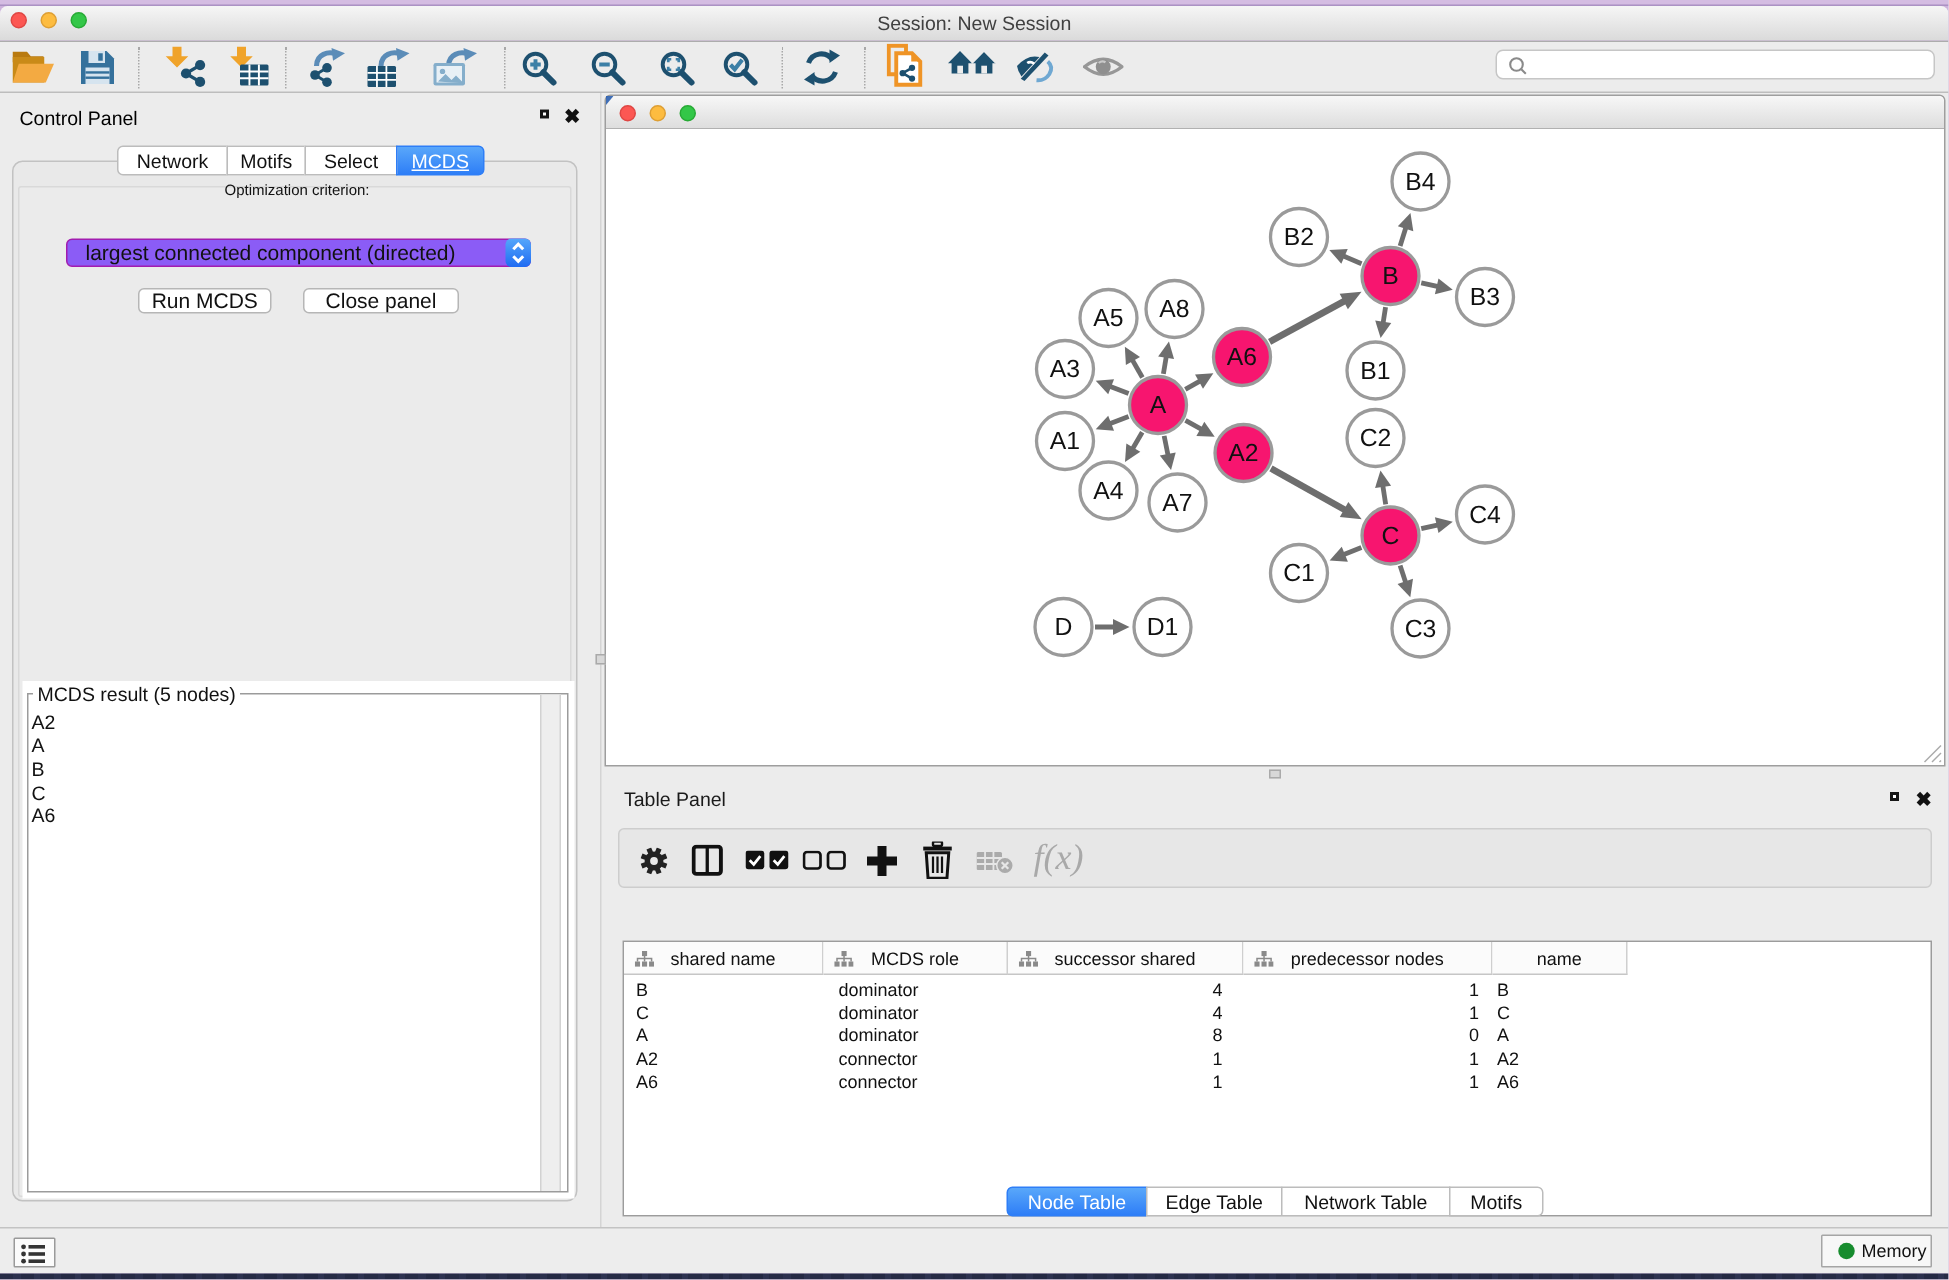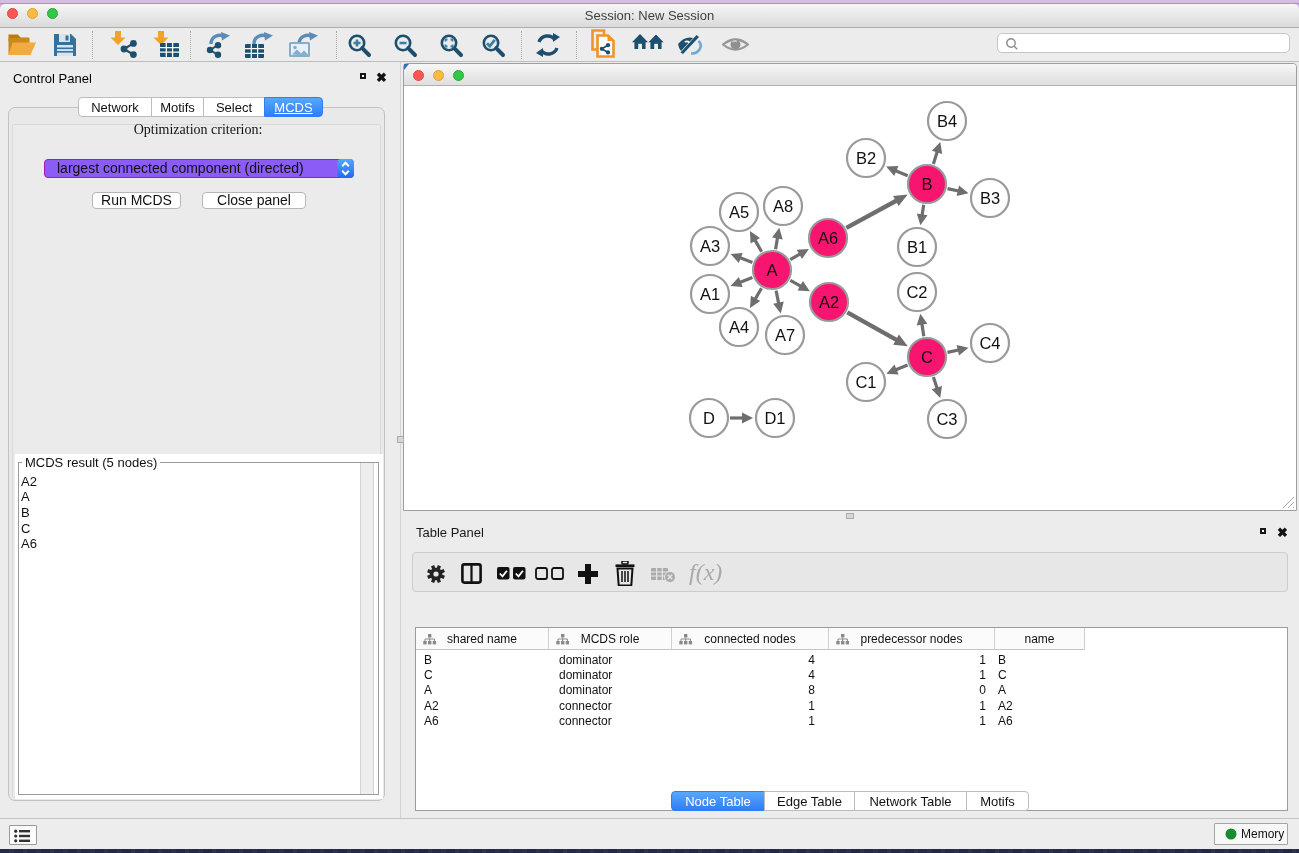--- a/index.html
+++ b/index.html
@@ -27,21 +27,21 @@
   .closex { position:absolute; font-size:13px; font-weight:bold; color:#111; z-index:6; letter-spacing:0; }
   .tabs4 { position:absolute; z-index:5; }
   .tab { position:absolute; top:0; height:20px; background:#fff; border:1px solid #bcbcbc;
     font-size:13px; color:#111; text-align:center; line-height:19px; }
   .tabsel { background:linear-gradient(#59a7fa,#2e7ef7); color:#fff; border-color:#2e7ef7; }
   #cp-box { position:absolute; left:8px; top:45px; width:377px; height:694px;
     background:#e9e9e9; border:1px solid #c2c2c2; border-radius:7px; }
   #cp-inner { position:absolute; left:12px; top:62px; width:369px; height:674px;
     background:#ebebeb; border:1px solid #d9d9d9; border-radius:2px; }
   #opt-label { position:absolute; left:0; top:60px; width:396px; text-align:center;
-    font-size:14px; color:#111;font-family:Liberation Serif, serif; }
+    font-size:10px; color:#111; }
   #combo { position:absolute; left:44px; top:97px; width:310px; height:19px; background:#8b5cf6;
     border:1px solid #a21caf; border-radius:4px; font-size:14px; color:#111;
     line-height:17px; padding-left:12px; }
   #combo-btn { position:absolute; right:-1px; top:-1px; width:17px; height:19px;
     background:linear-gradient(#55a7fb,#1f6bf2); border-radius:4px; }
   .btn { position:absolute; height:17px; background:#fff; border:1px solid #b6b6b6;
     border-radius:4px; font-size:14px; color:#111; text-align:center; line-height:15px; }
   #mcds-box { position:absolute; left:15px; top:392px; width:368px; height:345px;
     background:#fff; }
   #mcds-border { position:absolute; left:3px; top:8px; width:361px; height:333px;
@@ -431,21 +431,21 @@
         <g fill="#8a8a8a">
           <rect x="5" y="0" width="3.4" height="3.4"></rect>
           <rect x="0.3" y="7" width="3.4" height="3.4"></rect>
           <rect x="5" y="7" width="3.4" height="3.4"></rect>
           <rect x="9.7" y="7" width="3.4" height="3.4"></rect>
         </g>
         <g stroke="#8a8a8a" stroke-width="1">
           <path d="M2 7 L2 5 L11.4 5 L11.4 7 M6.7 3.4 L6.7 7" fill="none"></path>
         </g>
       </svg>
-<div class="th" style="left:256px; width:157px;">connected nodes</div>
+<div class="th" style="left:256px; width:157px;">successor shared</div>
 <svg width="13" height="11" viewBox="0 0 13 11" style="position:absolute;left:263px;top:6px">
         <g fill="#8a8a8a">
           <rect x="5" y="0" width="3.4" height="3.4"></rect>
           <rect x="0.3" y="7" width="3.4" height="3.4"></rect>
           <rect x="5" y="7" width="3.4" height="3.4"></rect>
           <rect x="9.7" y="7" width="3.4" height="3.4"></rect>
         </g>
         <g stroke="#8a8a8a" stroke-width="1">
           <path d="M2 7 L2 5 L11.4 5 L11.4 7 M6.7 3.4 L6.7 7" fill="none"></path>
         </g>

